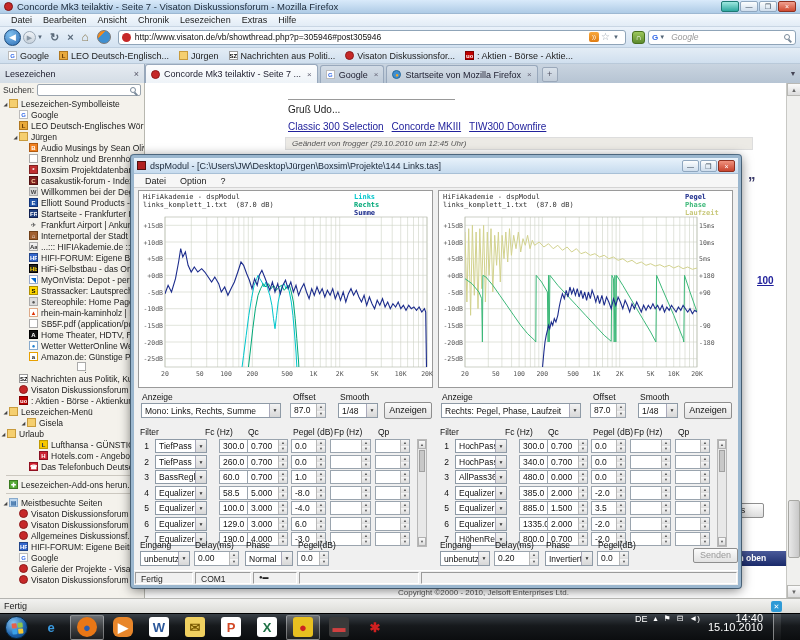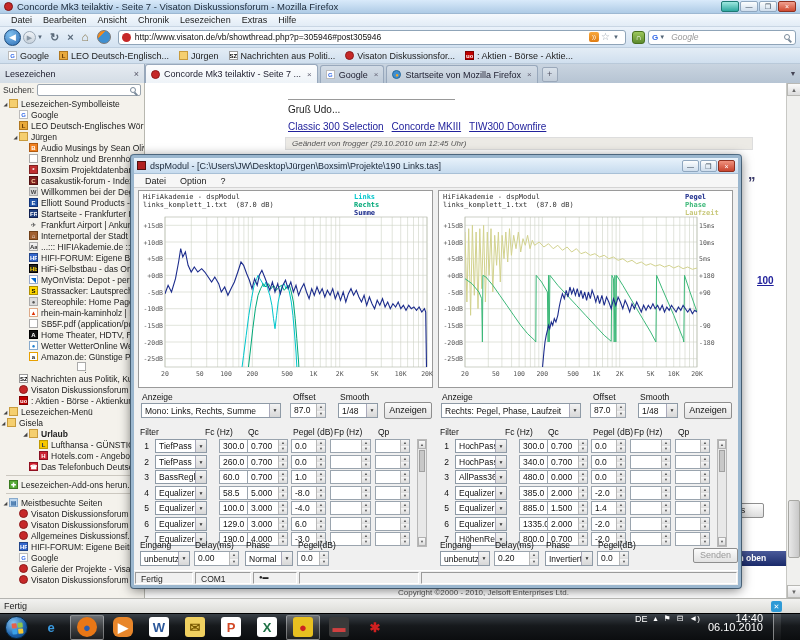--- a/index.html
+++ b/index.html
@@ -429,27 +429,27 @@
             <span class="fav" style="background: rgb(192, 0, 0); color: rgb(255, 255, 255); border-color: rgb(128, 0, 0);">uo</span>
             <span class="bl">: Aktien - Börse - Aktienkurs...</span>
           </div>
 
           <div class="tree-row" style="padding-left: 2px;">
             <span class="twist">◢</span>
             <span class="fav" style="background: rgb(245, 207, 111); color: rgb(138, 104, 32); border-color: rgb(200, 155, 60);"></span>
             <span class="bl">Lesezeichen-Menü</span>
           </div>
 
-          <div class="tree-row" style="padding-left: 0;">
+          <div class="tree-row" style="padding-left: 20px;">
             <span class="twist">◢</span>
             <span class="fav" style="background: rgb(245, 207, 111); color: rgb(138, 104, 32); border-color: rgb(200, 155, 60);"></span>
             <span class="bl">Gisela</span>
           </div>
 
-          <div class="tree-row" style="padding-left: 22px; font-weight: bold;">
+          <div class="tree-row" style="">
             <span class="twist">◢</span>
             <span class="fav" style="background: rgb(245, 207, 111); color: rgb(138, 104, 32); border-color: rgb(200, 155, 60);"></span>
             <span class="bl">Urlaub</span>
           </div>
 
           <div class="tree-row" style="padding-left: 32px;">
             <span class="twist"></span>
             <span class="fav" style="background: rgb(248, 200, 0); color: rgb(19, 38, 92); border-color: rgb(192, 154, 0);">L</span>
             <span class="bl">Lufthansa - GÜNSTIGE ...</span>
           </div>
@@ -552,21 +552,21 @@
       <span class="v-arr" style="top:0">▲</span>
       <span class="v-thumb"></span>
       <span class="v-arr" style="bottom:0">▼</span>
     </div>
 
   </div>
 
   <div class="dsp">
     <div class="dsp-title">
       <span class="dsp-ico"></span>
-      <span class="dsp-title-t">dspModul - [C:\Users\JW\Desktop\Jürgen\Boxsim\Projekte\190 Links.tas]</span>
+      <span class="dsp-title-t">dspModul - [C:\Users\JW\Desktop\Jürgen\Boxsim\Projekte\144 Links.tas]</span>
       <span class="dsp-btns">
         <span class="dwb">—</span>
         <span class="dwb">❐</span>
         <span class="dwb close">×</span>
       </span>
     </div>
     <div class="dsp-menu">
 
     <span>Datei</span>
         <span>Option</span>
@@ -1312,21 +1312,21 @@
                 </span>
               </div>
                 <div class="spin fqc">
                 <span class="spv">1.500</span>
                 <span class="spa">
                   <i>▲</i>
                   <i>▼</i>
                 </span>
               </div>
                 <div class="spin fpg">
-                <span class="spv">1.4</span>
+                <span class="spv">3.5</span>
                 <span class="spa">
                   <i>▲</i>
                   <i>▼</i>
                 </span>
               </div>
                 <div class="spin ffp">
                 <span class="spv"></span>
                 <span class="spa">
                   <i>▲</i>
                   <i>▼</i>
@@ -1529,19 +1529,19 @@
         </span>
       </span>
     <span class="tray">
       <span class="de">DE</span>
       <span class="tti">▴</span>
       <span class="tti">⚑</span>
       <span class="tti">⊟</span>
       <span class="tti">◄)</span>
       <span class="clock">
         <div>14:40</div>
-        <div>06.10.2010</div>
+        <div>15.10.2010</div>
       </span>
       <span class="showdesk"></span>
     </span>
   </div>
 
 </div>
 
 </body></html>

